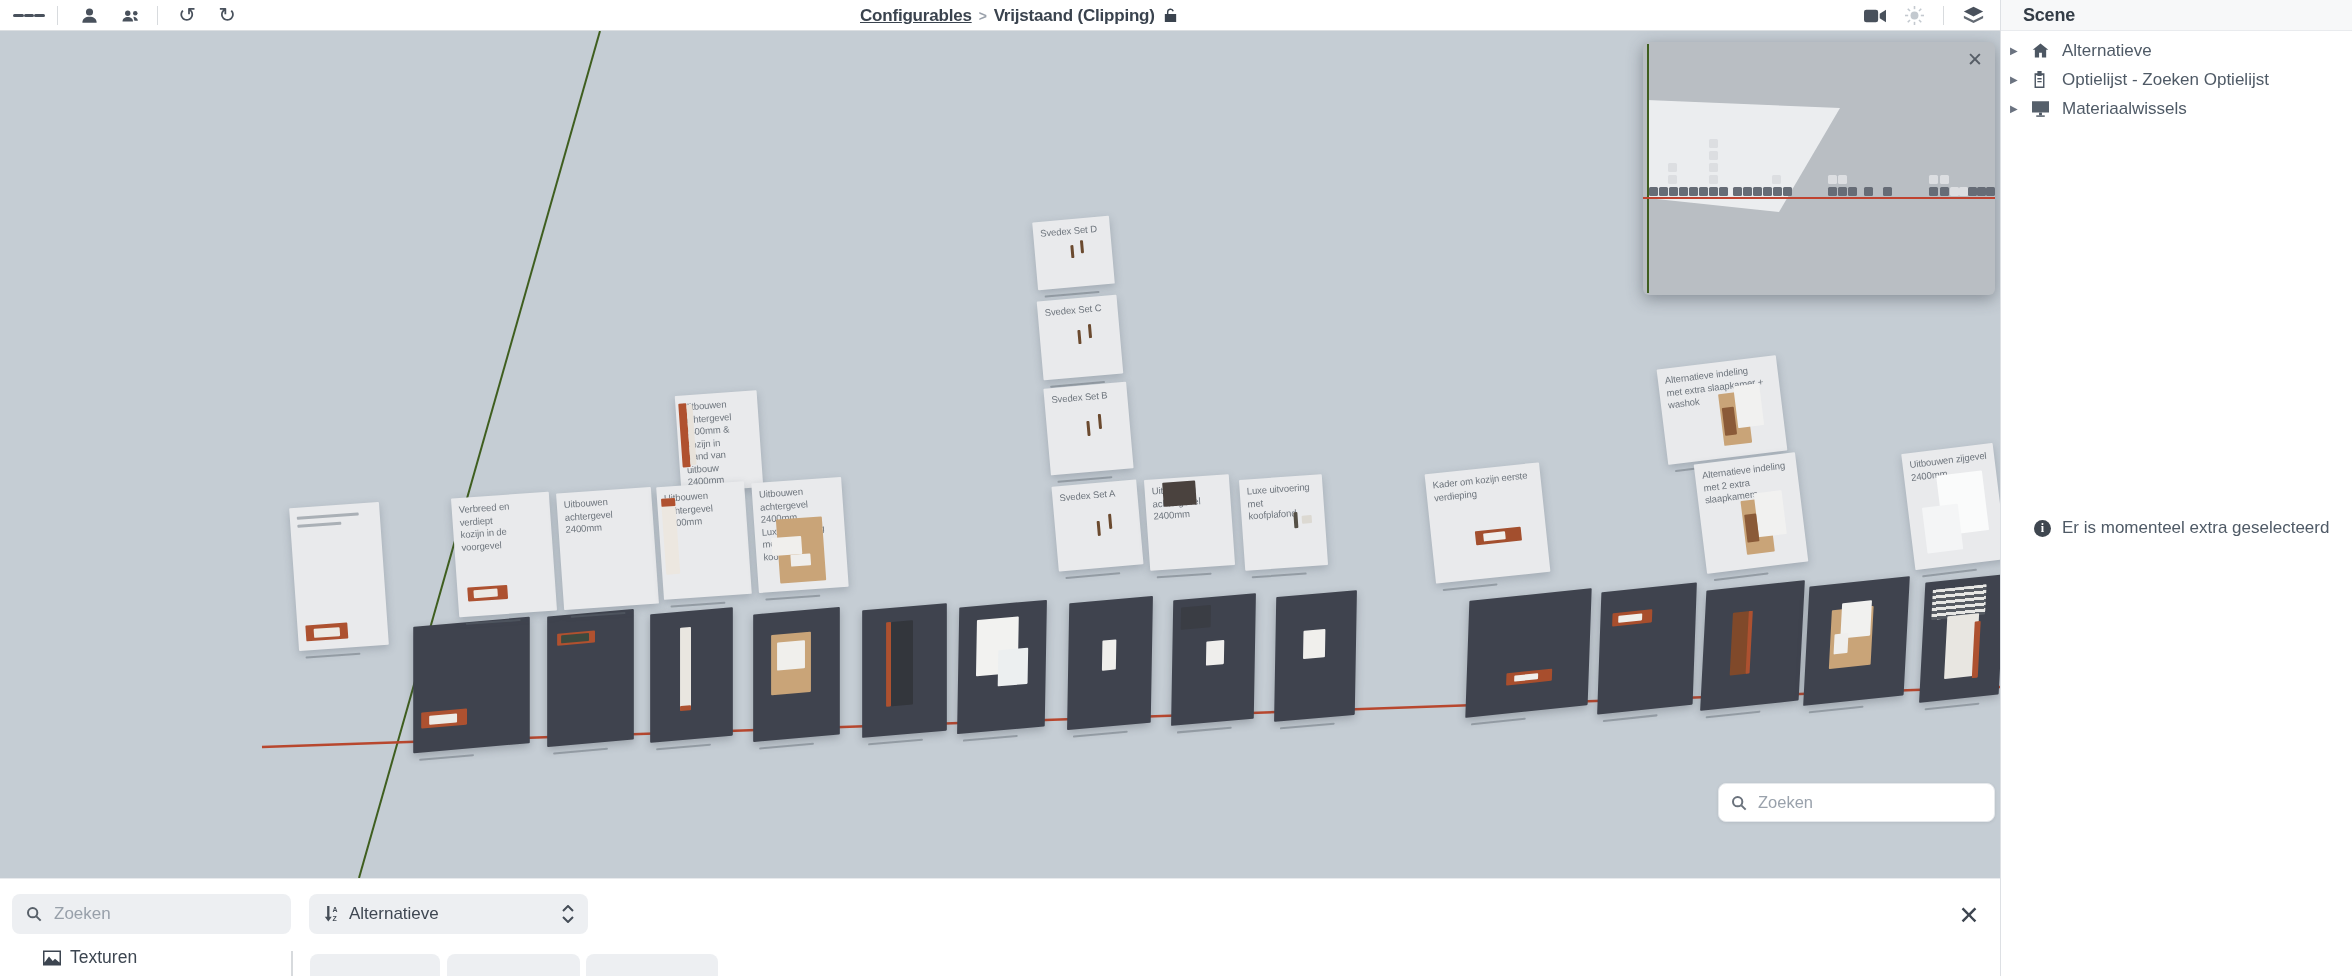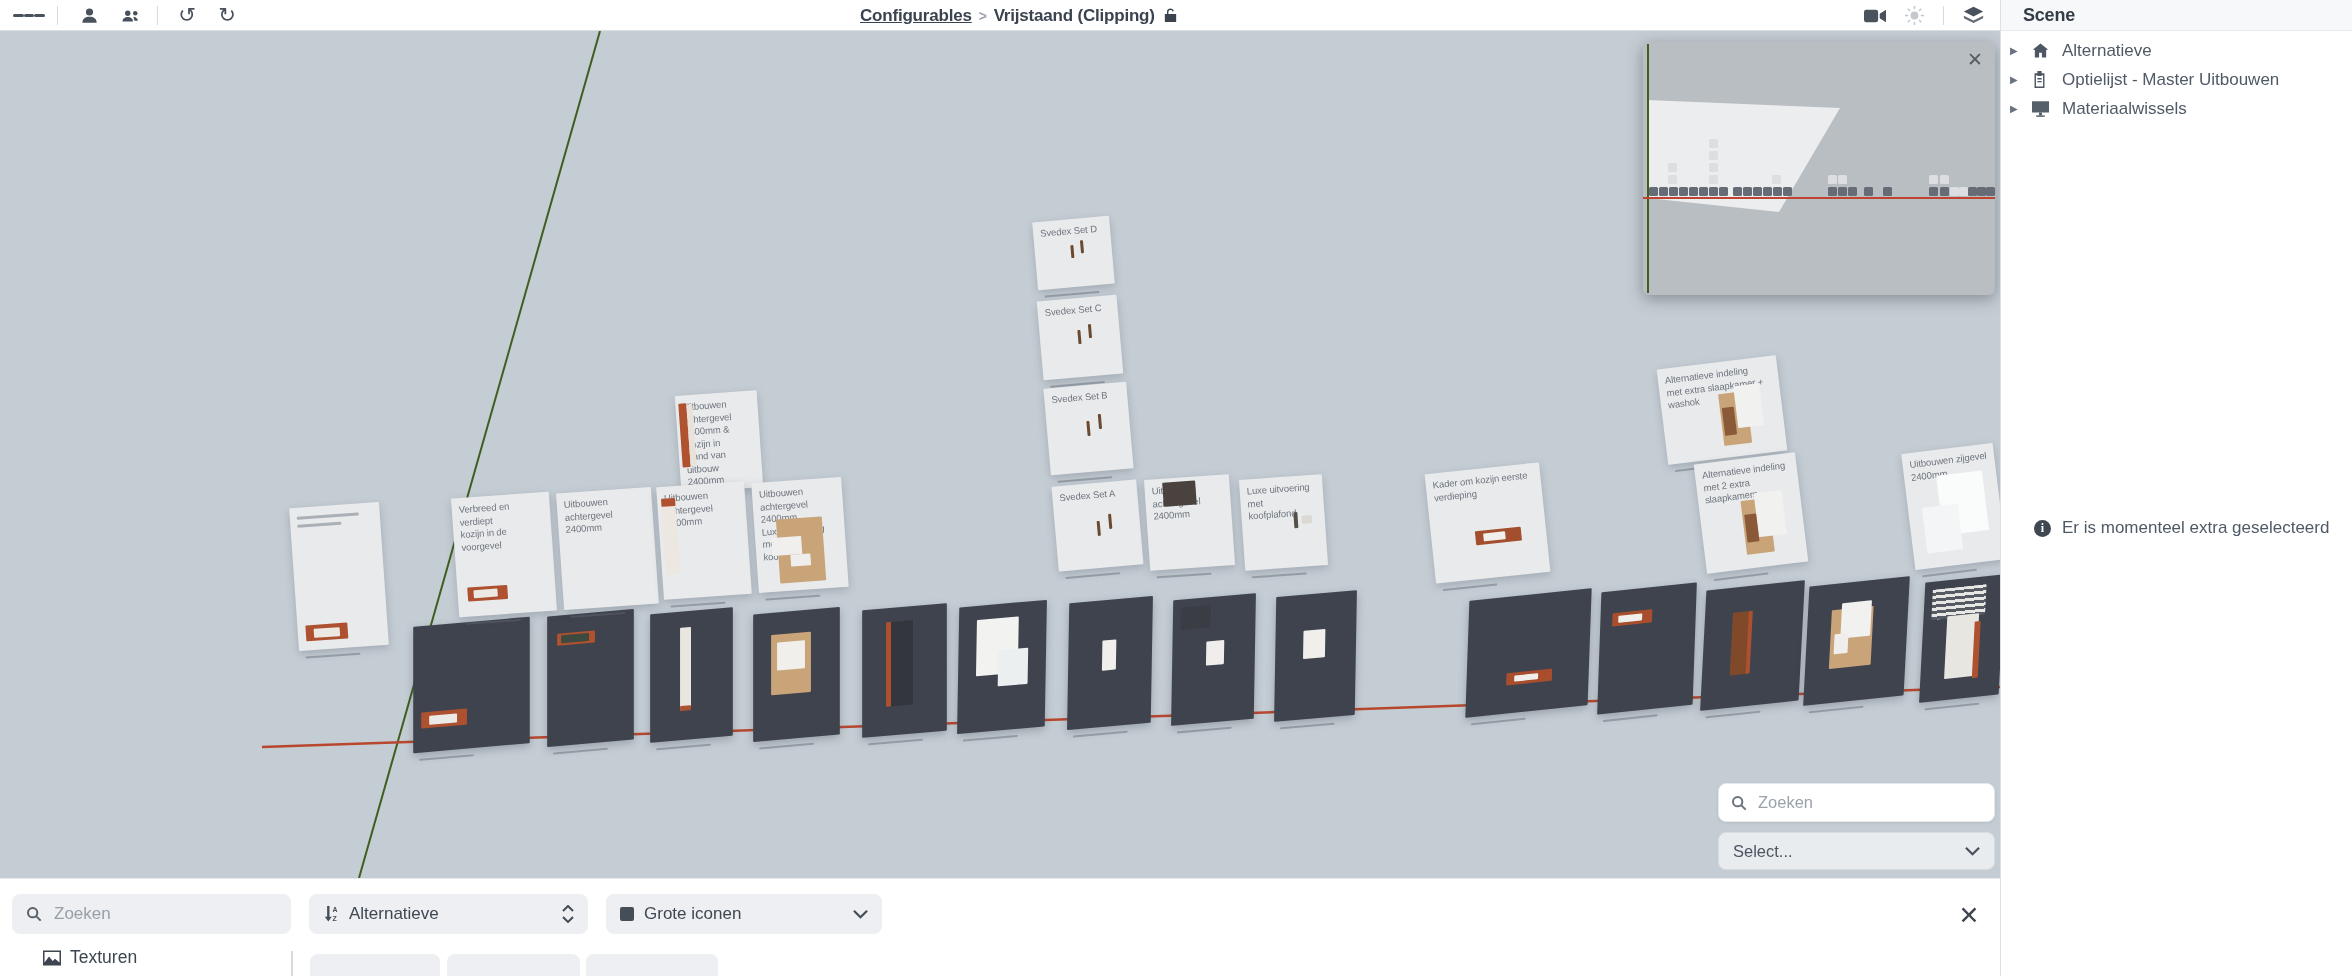--- a/index.html
+++ b/index.html
@@ -400,26 +400,20 @@
       <div class="mm-close">✕</div>
     </div>
 
     <div class="vp-search">
       <svg width="16" height="16" viewBox="0 0 24 24" fill="none" stroke="#6a727c" stroke-width="3">
           <circle cx="10" cy="10" r="7"></circle>
           <line x1="15.5" y1="15.5" x2="22" y2="22"></line>
         </svg>
       <input type="text" placeholder="Zoeken" style="">
     </div>
-    <div class="vp-select">
-      <span>Select...</span>
-      <svg class="chev" width="15" height="10" viewBox="0 0 16 10" fill="none" stroke="#4a525c" stroke-width="2.4">
-          <polyline points="1,1.5 8,8.5 15,1.5"></polyline>
-        </svg>
-    </div>
   </div>
 
   <div class="sidebar">
     <div class="panel-header">Scene</div>
 
     <div class="tree">
       <div class="tree-row">
         <span class="tree-caret">▶</span>
         <span class="tree-icon">
           <svg width="17" height="17" viewBox="0 0 24 24" fill="currentColor">
@@ -428,21 +422,21 @@
         </span>
         <span class="tree-label">Alternatieve</span>
       </div>
       <div class="tree-row">
         <span class="tree-caret">▶</span>
         <span class="tree-icon">
           <svg width="15" height="17" viewBox="0 0 20 24" fill="currentColor">
               <path d="M7 0h6v3h4v21H3V3h4zM5 6v16h10V6h-2v1H7V6zm2 4h6v2H7zm0 4h6v2H7z"></path>
             </svg>
         </span>
-        <span class="tree-label">Optielijst - Master Uitbouwen</span>
+        <span class="tree-label">Optielijst - Zoeken Optielijst</span>
       </div>
       <div class="tree-row">
         <span class="tree-caret">▶</span>
         <span class="tree-icon">
           <svg width="17" height="16" viewBox="0 0 24 22" fill="currentColor">
               <path d="M0 0h24v13H0zm0 13h24v3H0z" opacity=".95"></path>
               <rect x="10" y="16" width="4" height="4"></rect>
               <rect x="6" y="20" width="12" height="2"></rect>
             </svg>
         </span>
@@ -471,27 +465,20 @@
           <text x="12" y="8" font-size="9" font-family="Liberation Sans" font-weight="bold">A</text>
           <text x="12" y="20" font-size="9" font-family="Liberation Sans" font-weight="bold">Z</text>
         </svg>
       <span>Alternatieve</span>
       <svg class="spacer-right" width="12" height="18" viewBox="0 0 12 18" fill="none" stroke="#454d57" stroke-width="2">
           <polyline points="1,6 6,1 11,6"></polyline>
           <polyline points="1,12 6,17 11,12"></polyline>
         </svg>
     </div>
 
-    <div class="bb-box" style="left:606px;width:276px;">
-      <span style="width:14px;height:14px;background:#454d57;border-radius:2px;display:inline-block;"></span>
-      <span>Grote iconen</span>
-      <svg class="spacer-right" width="15" height="10" viewBox="0 0 16 10" fill="none" stroke="#454d57" stroke-width="2.4">
-          <polyline points="1,1.5 8,8.5 15,1.5"></polyline>
-        </svg>
-    </div>
 
     <div class="bb-close">✕</div>
 
     <div class="tab-textures">
       <svg width="18" height="16" viewBox="0 0 24 20" fill="#3c4550">
           <path d="M0 0h24v20H0zm2 16l6-8 5 6 3-3 6 5V2H2z"></path>
           <circle cx="17" cy="6" r="2" fill="#fff"></circle>
         </svg>
       <span>Texturen</span>
     </div>

